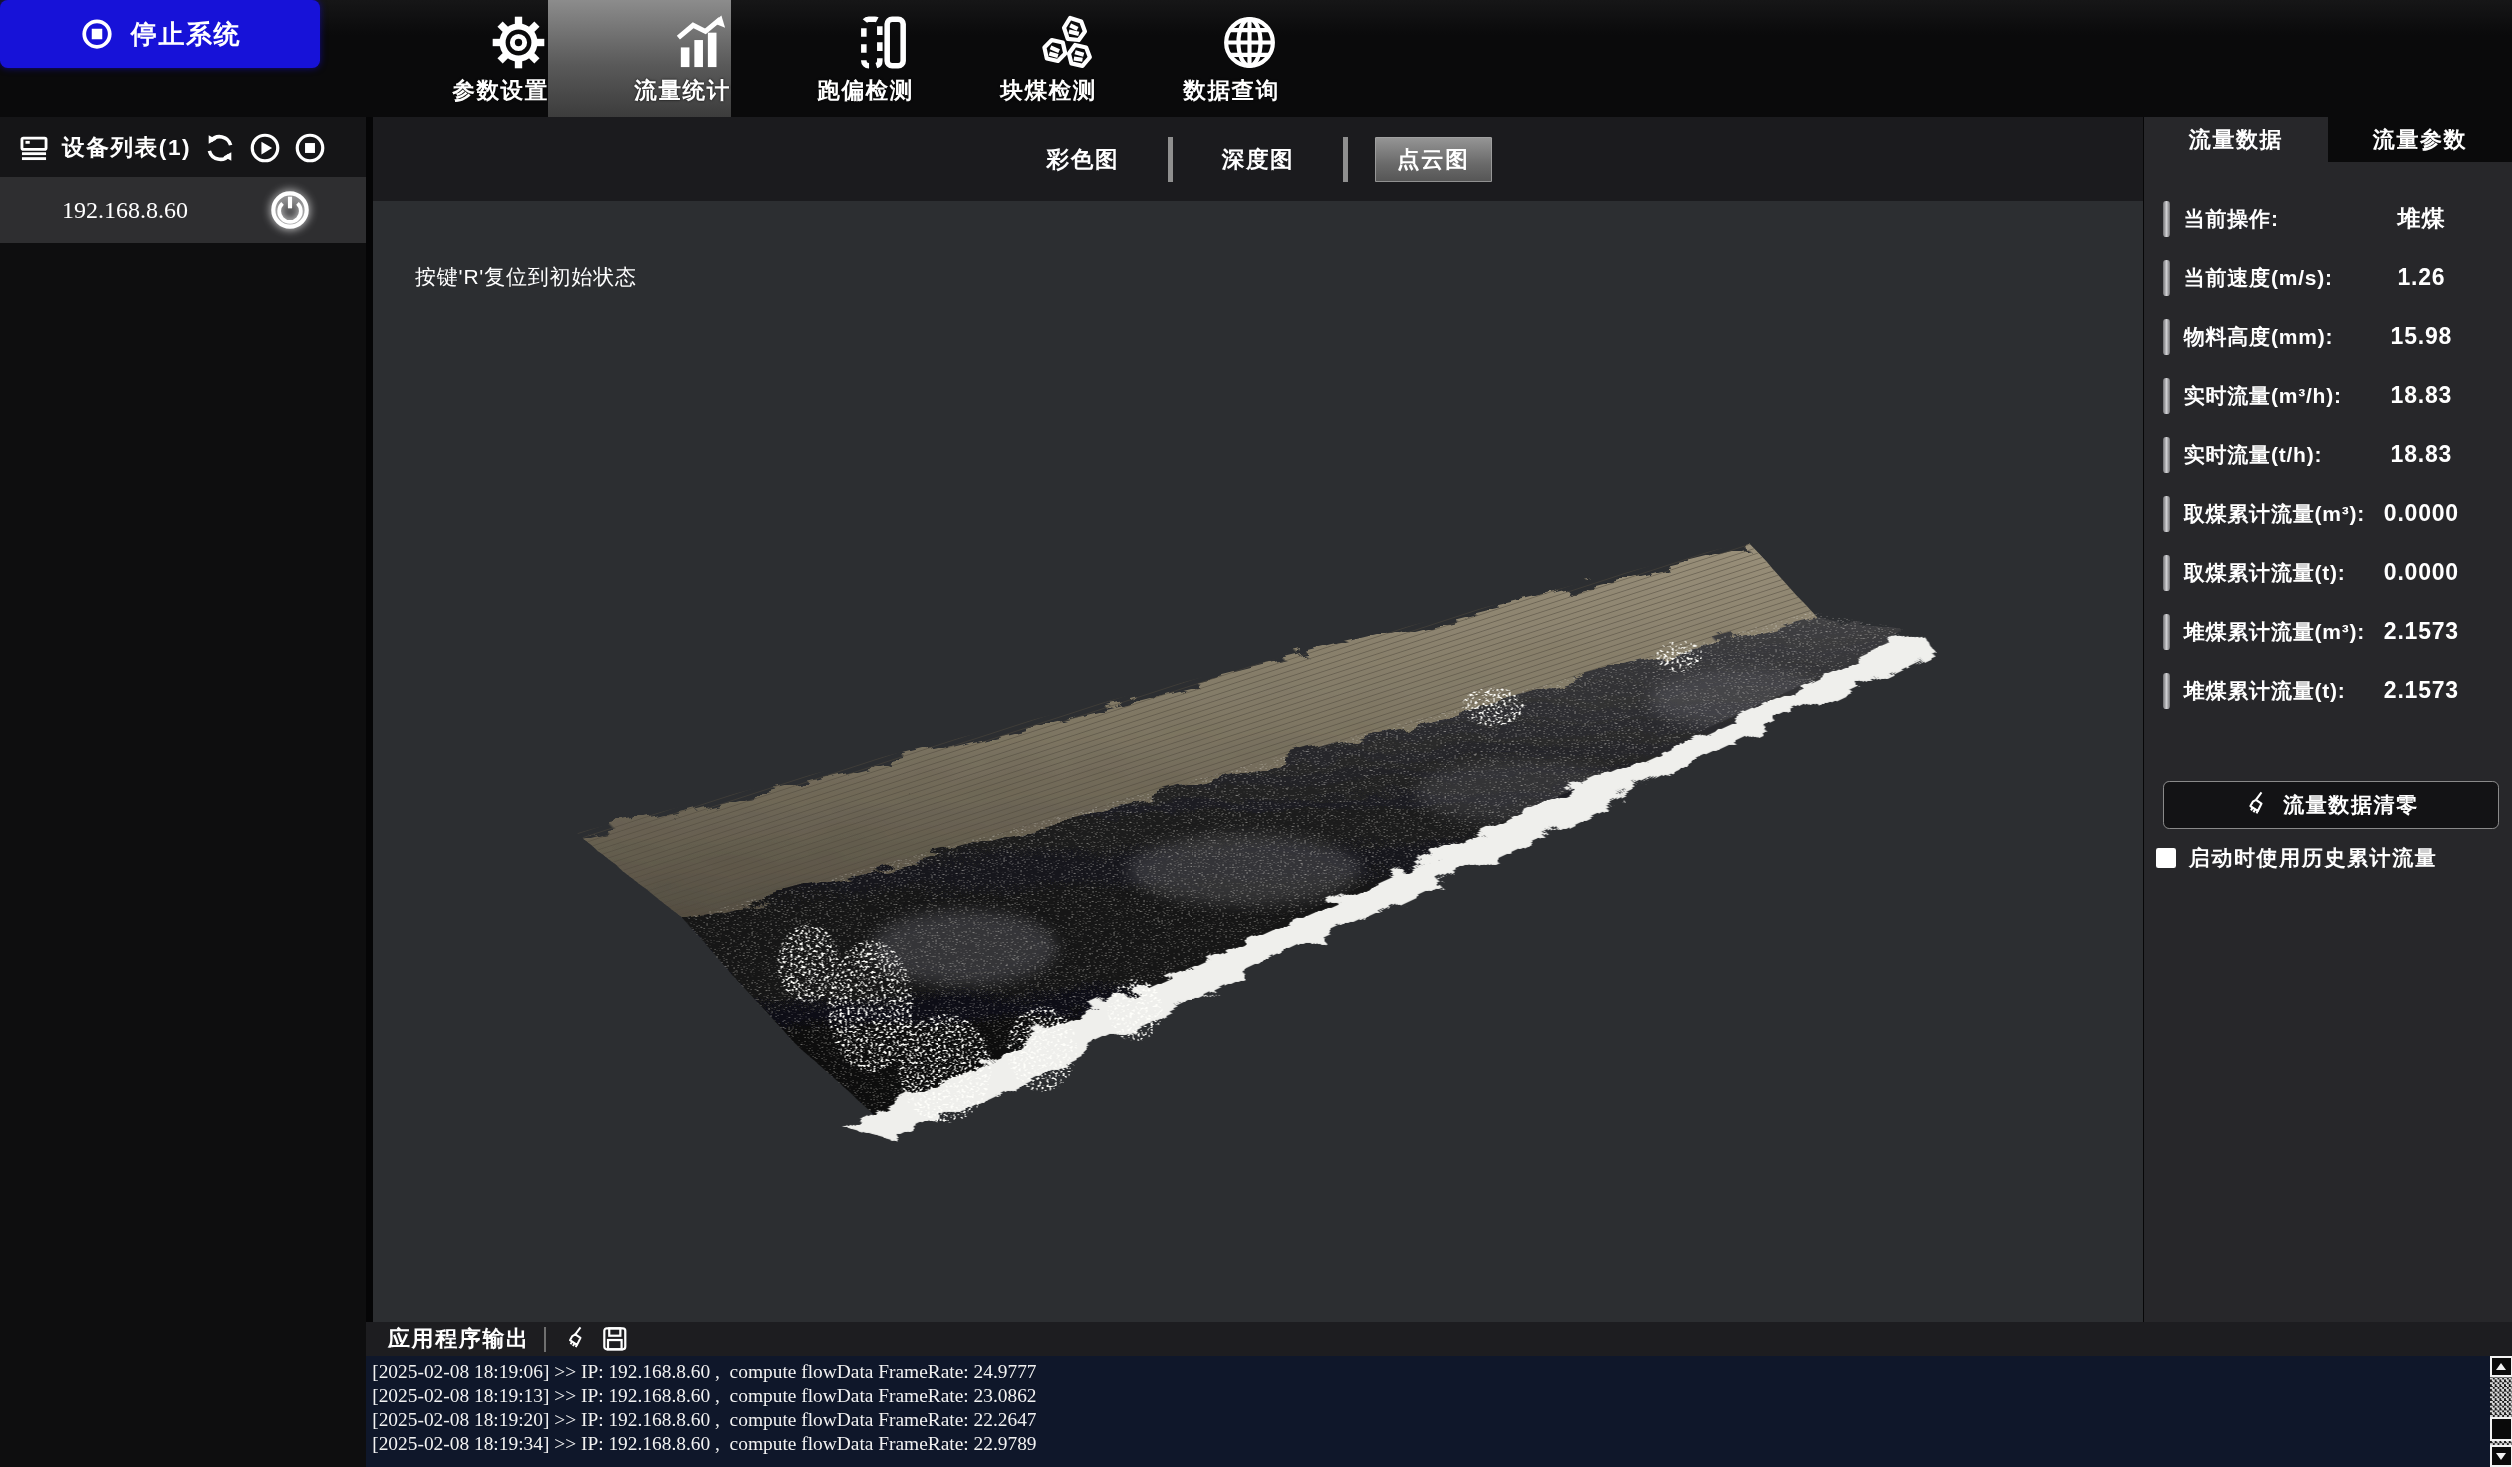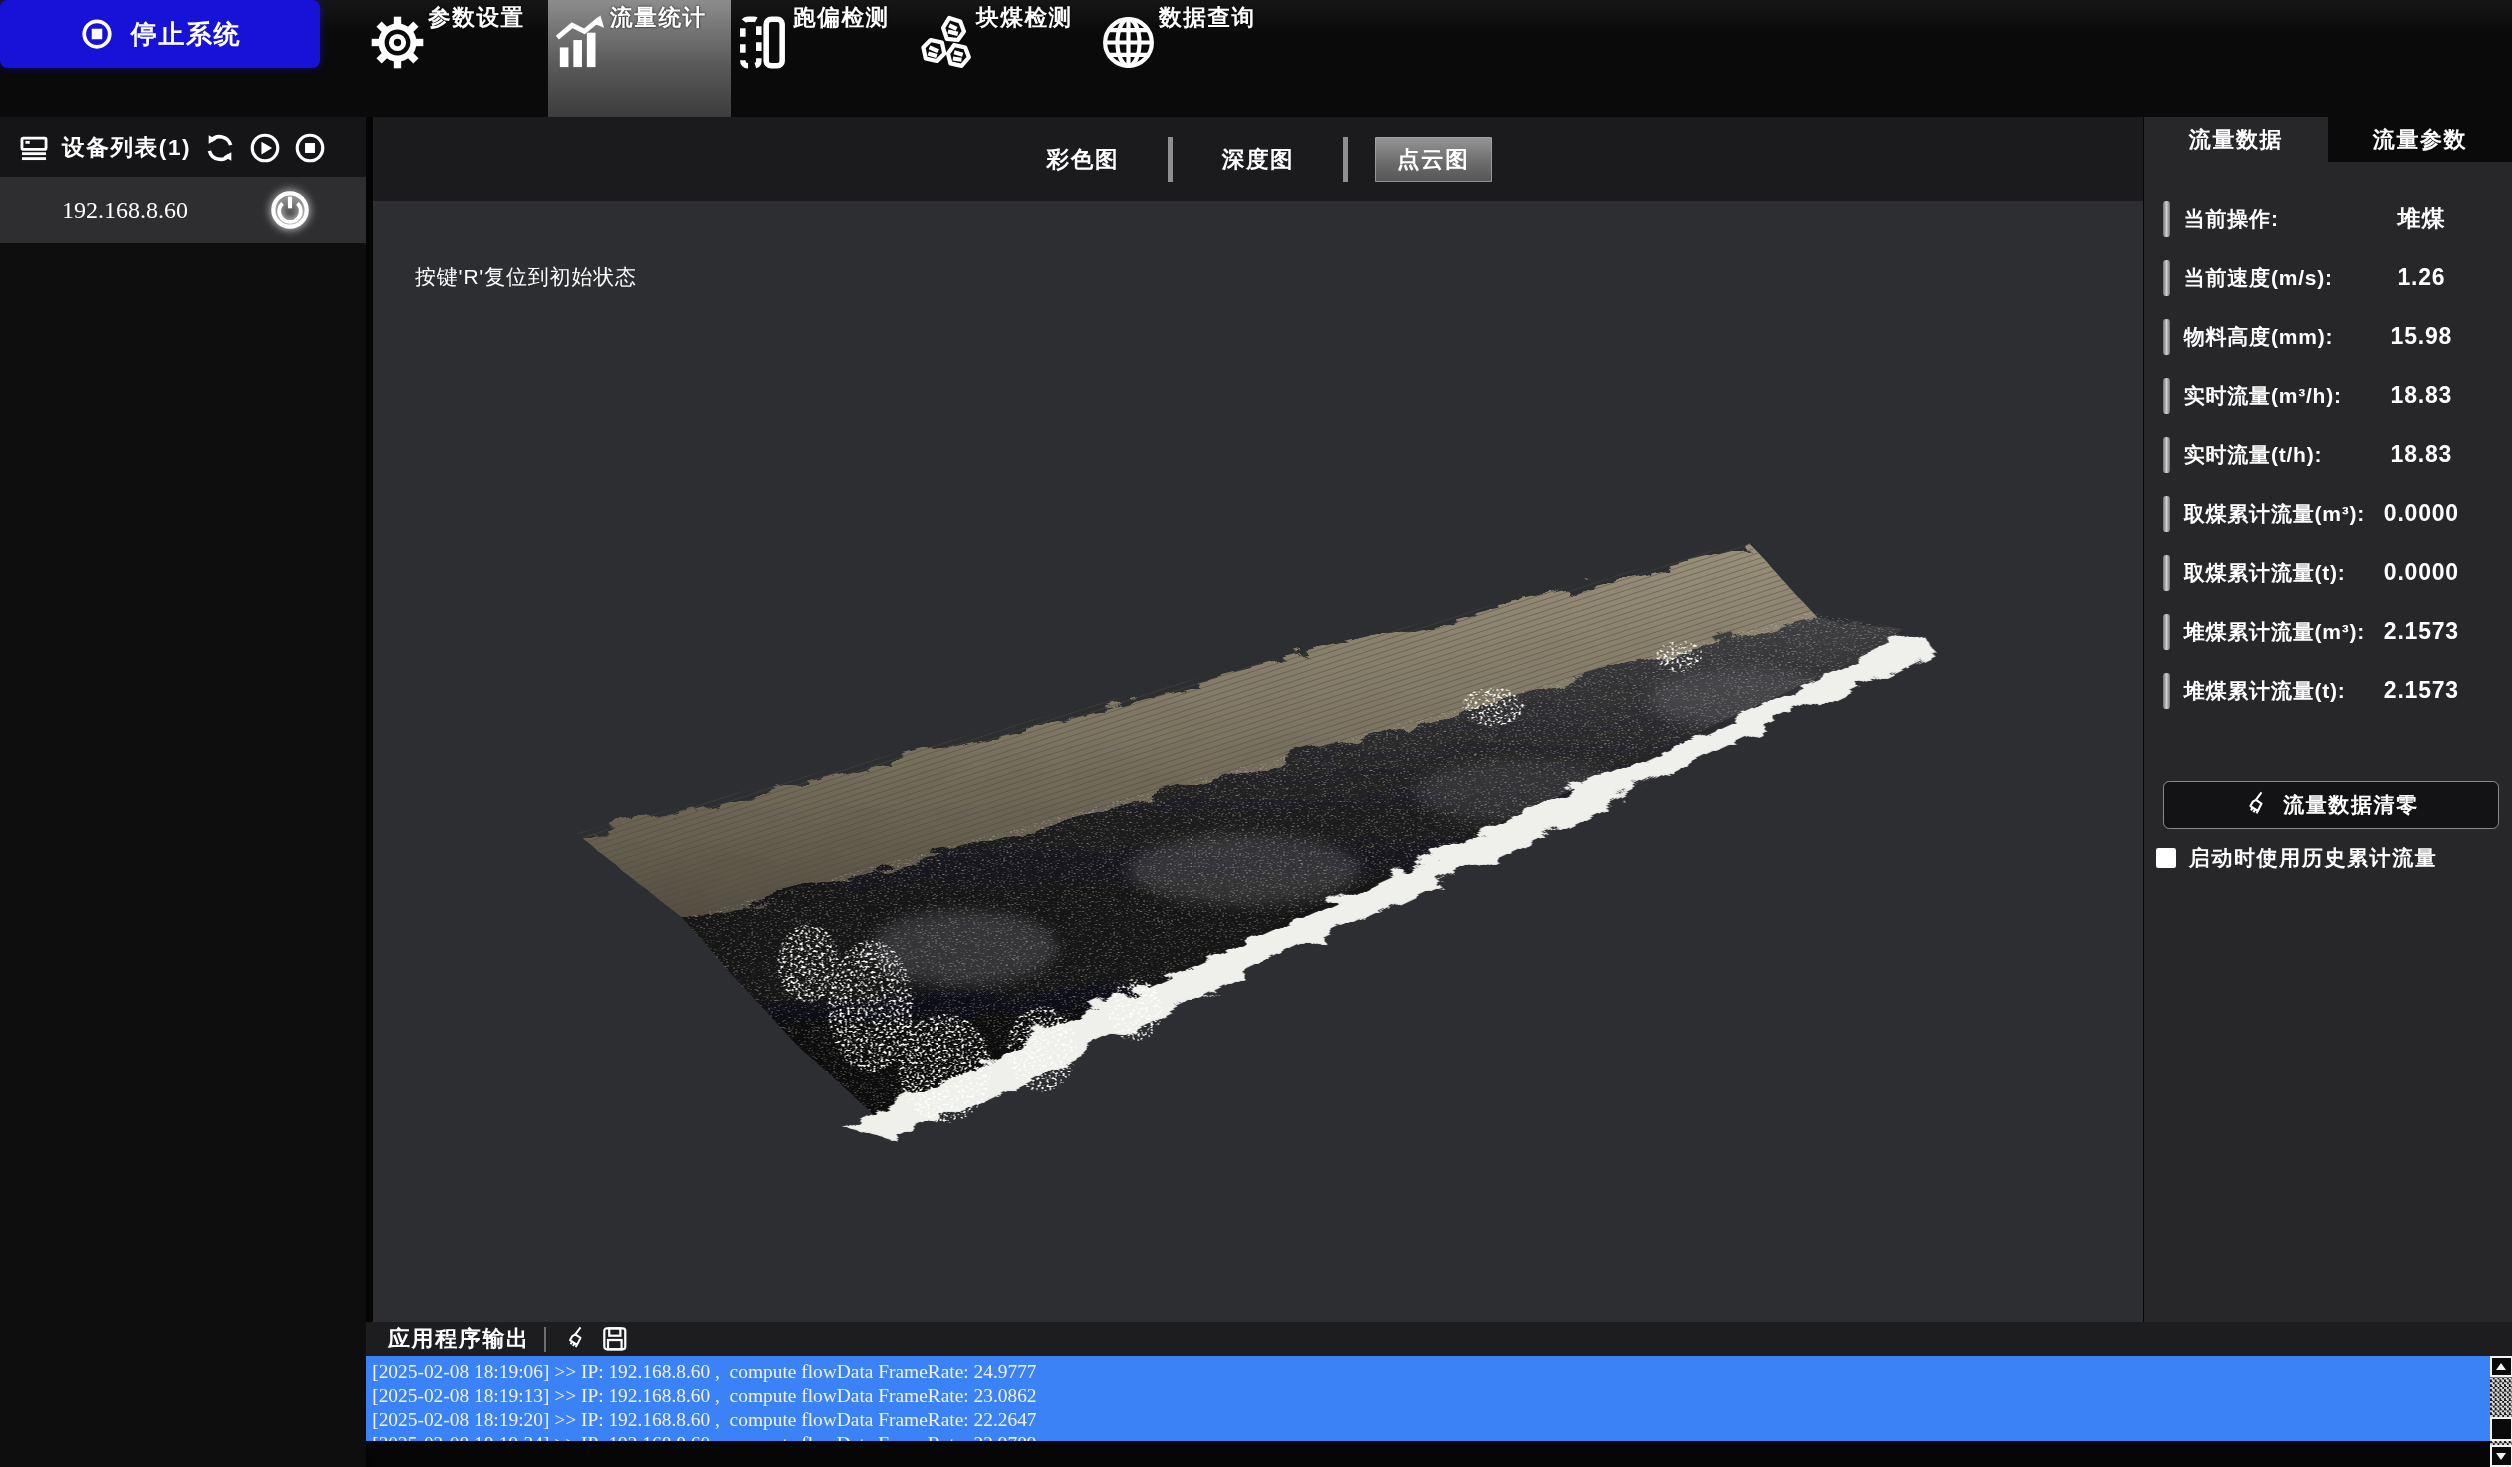--- a/index.html
+++ b/index.html
@@ -2,22 +2,22 @@
 <html style="font-size:12.4px"><head>
 <meta charset="utf-8">
 <style>
   html,body{margin:0;padding:0;background:#000;}
   #app{position:relative;width:2512px;height:1468px;background:#060607;overflow:hidden;
        font-family:"Liberation Sans",sans-serif;color:#fff;}
   .abs{position:absolute;}
 
   
   #topbar{left:0;top:0;width:2512px;height:117px;background:linear-gradient(180deg,#161617,#0a0a0b 30%,#0a0a0b);}
-  .navbtn{position:absolute;top:0;width:183px;height:117px;display:flex;flex-direction:row;
-          align-items:flex-start;justify-content:flex-start;cursor:pointer;}
+  .navbtn{position:absolute;top:0;width:183px;height:117px;display:flex;flex-direction:column;
+          align-items:flex-end;justify-content:flex-start;cursor:pointer;}
   .navbtn.active{background:linear-gradient(180deg,#8c8c8c,#5a5a5a 55%,#3c3c3c);}
   .navbtn .nicon{margin-top:11px;width:62px;height:62px;display:flex;align-items:center;justify-content:center;}
   .navbtn .nlabel{font-size:22.6px;font-weight:bold;letter-spacing:1.6px;margin-top:1.6px;text-shadow:0 0 2.3px #000;}
   #stopbtn{left:2170px;top:23px;width:320px;height:68px;background:#1712d8;border-radius:7.8px;
            display:flex;align-items:center;justify-content:center;gap:16px;cursor:pointer;
            box-shadow:0 0 7.8px rgba(20,10,220,.6);}
   #stopbtn .slabel{font-size:26px;font-weight:bold;letter-spacing:1.6px;}
 
   
   #side-header{left:0;top:117px;width:366px;height:61px;background:#151517;display:flex;align-items:center;}
@@ -61,21 +61,21 @@
   #clearbtn span{font-size:21px;font-weight:bold;letter-spacing:1.6px;}
 
   
   #loghdr{left:366px;top:1322px;width:2443px;height:34px;background:#1d1d20;display:flex;align-items:center;}
   #logtitle{font-size:22px;font-weight:bold;letter-spacing:1.6px;margin-left:22px;}
   .lsep{width:2.3px;height:25px;background:#6f6f6f;margin:0 12.4px 0 14px;}
   .hicon{margin:0 4.7px;display:flex;align-items:center;cursor:pointer;}
   #fps{margin-left:auto;margin-right:31px;display:flex;align-items:baseline;gap:20px;}
   #fpslabel{font-size:21px;font-weight:bold;letter-spacing:1.6px;}
   #fpsvalue{font-family:"Liberation Serif",serif;font-size:22.6px;font-weight:bold;}
-  #logarea{left:366px;top:1356px;width:2147px;height:85px;background:#3b82f6;overflow:hidden;cursor:text;}
+  #logarea{left:366px;top:1356px;width:2147px;height:111px;background:#0f172a;overflow:hidden;cursor:text;}
   .logline{font-family:"Liberation Serif",serif;font-size:19.4px;line-height:24px;white-space:pre;
            color:#f2f2f2;padding-left:6.2px;}
   #logarea .pad{height:3.9px;}
 
   
   #vscroll{left:2490px;top:1356px;width:22.6px;height:111px;
            background:repeating-conic-gradient(#d8d8d8 0% 25%, #1a1a1a 0% 50%) 0 0/4.7px 4.7px;}
   .sbtn{position:absolute;left:0;width:22.6px;background:#0a0a0a;border:2.3px solid #f2f2f2;box-sizing:border-box;
         display:flex;align-items:center;justify-content:center;cursor:pointer;}
   #sb-up{top:0;height:21px;}

